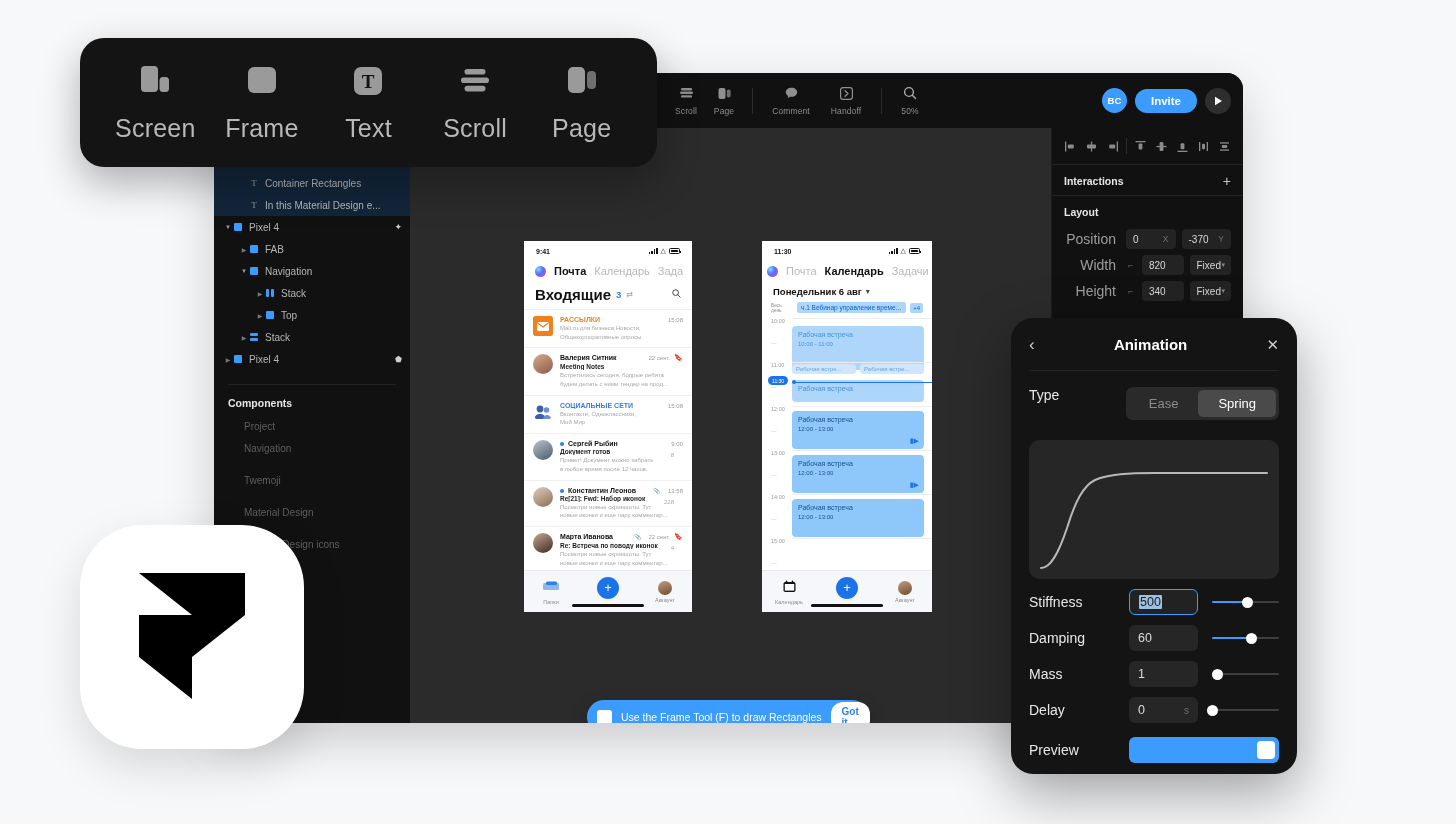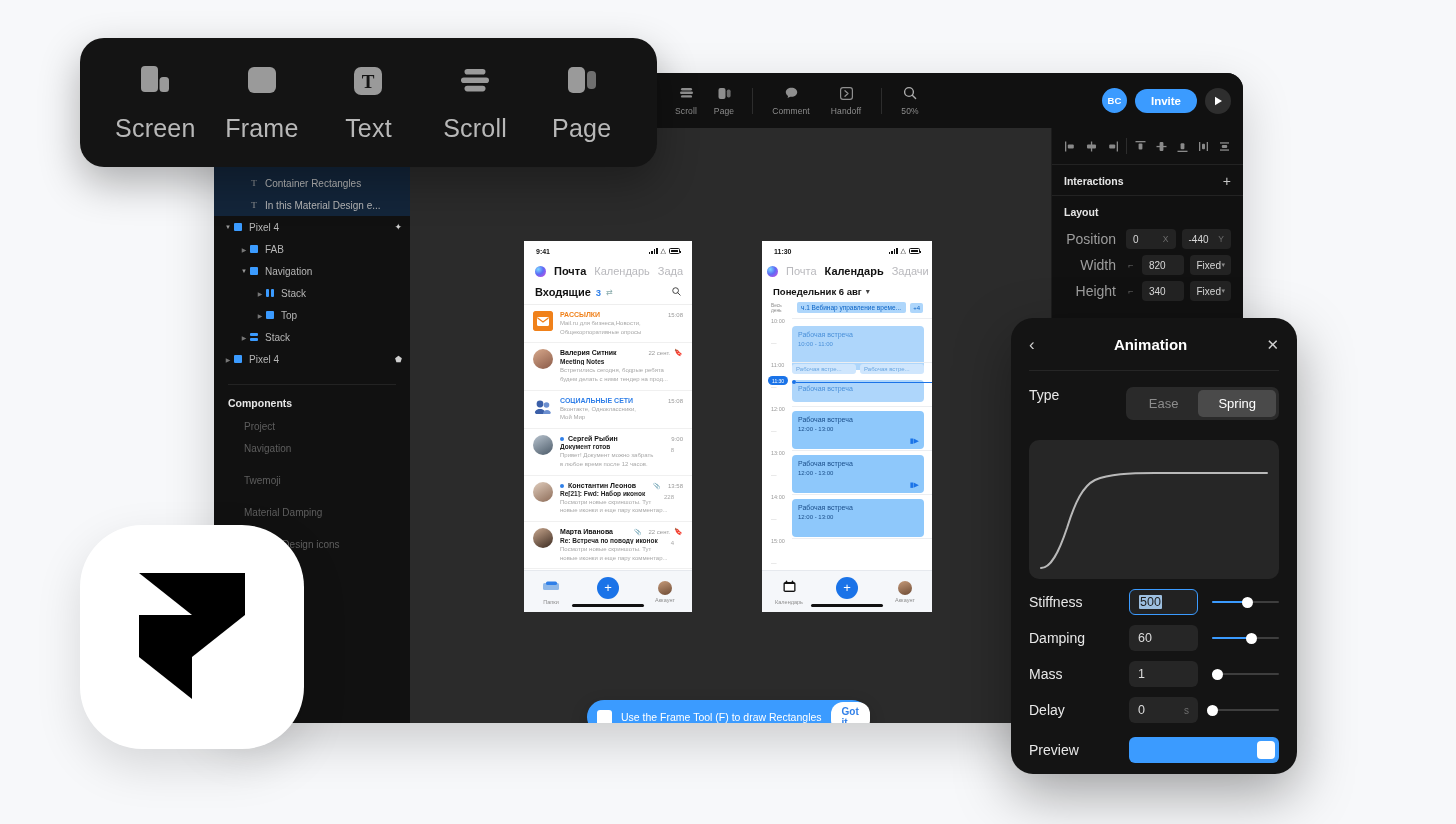--- a/index.html
+++ b/index.html
@@ -157,21 +157,21 @@
   .batt:after{content:'';position:absolute;right:-2px;top:1.5px;width:1px;height:2px;background:#111;}
   .batt i{position:absolute;left:1px;top:1px;bottom:1px;right:1px;background:#111;border-radius:.5px;}
 
   .ph-tabs { display:flex; align-items:center; gap:8px; padding:8px 11px 6px 11px;}
   .ph-orb { width:11px; height:11px; border-radius:50%;
     background: radial-gradient(circle at 30% 30%, #7ad8ff 0%, #5b6cf5 45%, #d94be0 100%); flex:none;}
   .ph-tab { font-size:11px; color:#b9b9bd; white-space:nowrap;}
   .ph-tab.active { color:#111; font-weight:bold;}
 
   .ph-sub { display:flex; align-items:center; padding:3px 11px 6px 11px; gap:5px;}
-  .ph-sub-t { font-size:11px; color:#111; font-weight:bold;}
+  .ph-sub-t { font-size:15px; color:#111; font-weight:bold;}
   .ph-sub-n { font-size:9.5px; color:#2f7fe8; font-weight:bold;}
   .ph-search { margin-left:auto; font-size:10px; color:#333;}
 
   .mail-list { border-top:1px solid #eee; }
   .mail-row { display:flex; gap:7px; padding:6px 9px 6px 9px; border-bottom:1px solid #f0f0f0;}
   .m-av { width:20px; height:20px; border-radius:50%; flex:none; overflow:hidden;}
   .m-body { flex:1; min-width:0; }
   .m-top { display:flex; align-items:baseline; gap:4px;}
   .m-from { font-size:7px; font-weight:bold; color:#111; white-space:nowrap; overflow:hidden; text-overflow:ellipsis;}
   .m-from.orange { color:#f0811a; }
@@ -445,21 +445,21 @@
           <div class="comp-row">
             <span>Project</span>
           </div>
           <div class="comp-row">
             <span>Navigation</span>
           </div>
           <div class="comp-row" style="margin-top: 10px;">
             <span>Twemoji</span>
           </div>
           <div class="comp-row" style="margin-top: 10px;">
-            <span>Material Damping</span>
+            <span>Material Design</span>
           </div>
           <div class="comp-row" style="margin-top: 10px;">
             <span>Material Design icons</span>
           </div>
         </div>
     </div>
 
     <div class="inspector">
       <div class="align-row">
         <div class="align-btn">
@@ -523,21 +523,21 @@
       <div class="insp-sect-head">
         <span class="t">Layout</span>
       </div>
       <div class="field-row">
         <span class="field-lbl">Position</span>
         <div class="fld">
           <span>0</span>
           <span class="suffix">X</span>
         </div>
         <div class="fld">
-          <span>-440</span>
+          <span>-370</span>
           <span class="suffix">Y</span>
         </div>
       </div>
       <div class="field-row">
         <span class="field-lbl">Width</span>
         <span class="link-ic">⌐</span>
         <div class="fld">
           <span>820</span>
         </div>
         <div class="fld sel-dd">

